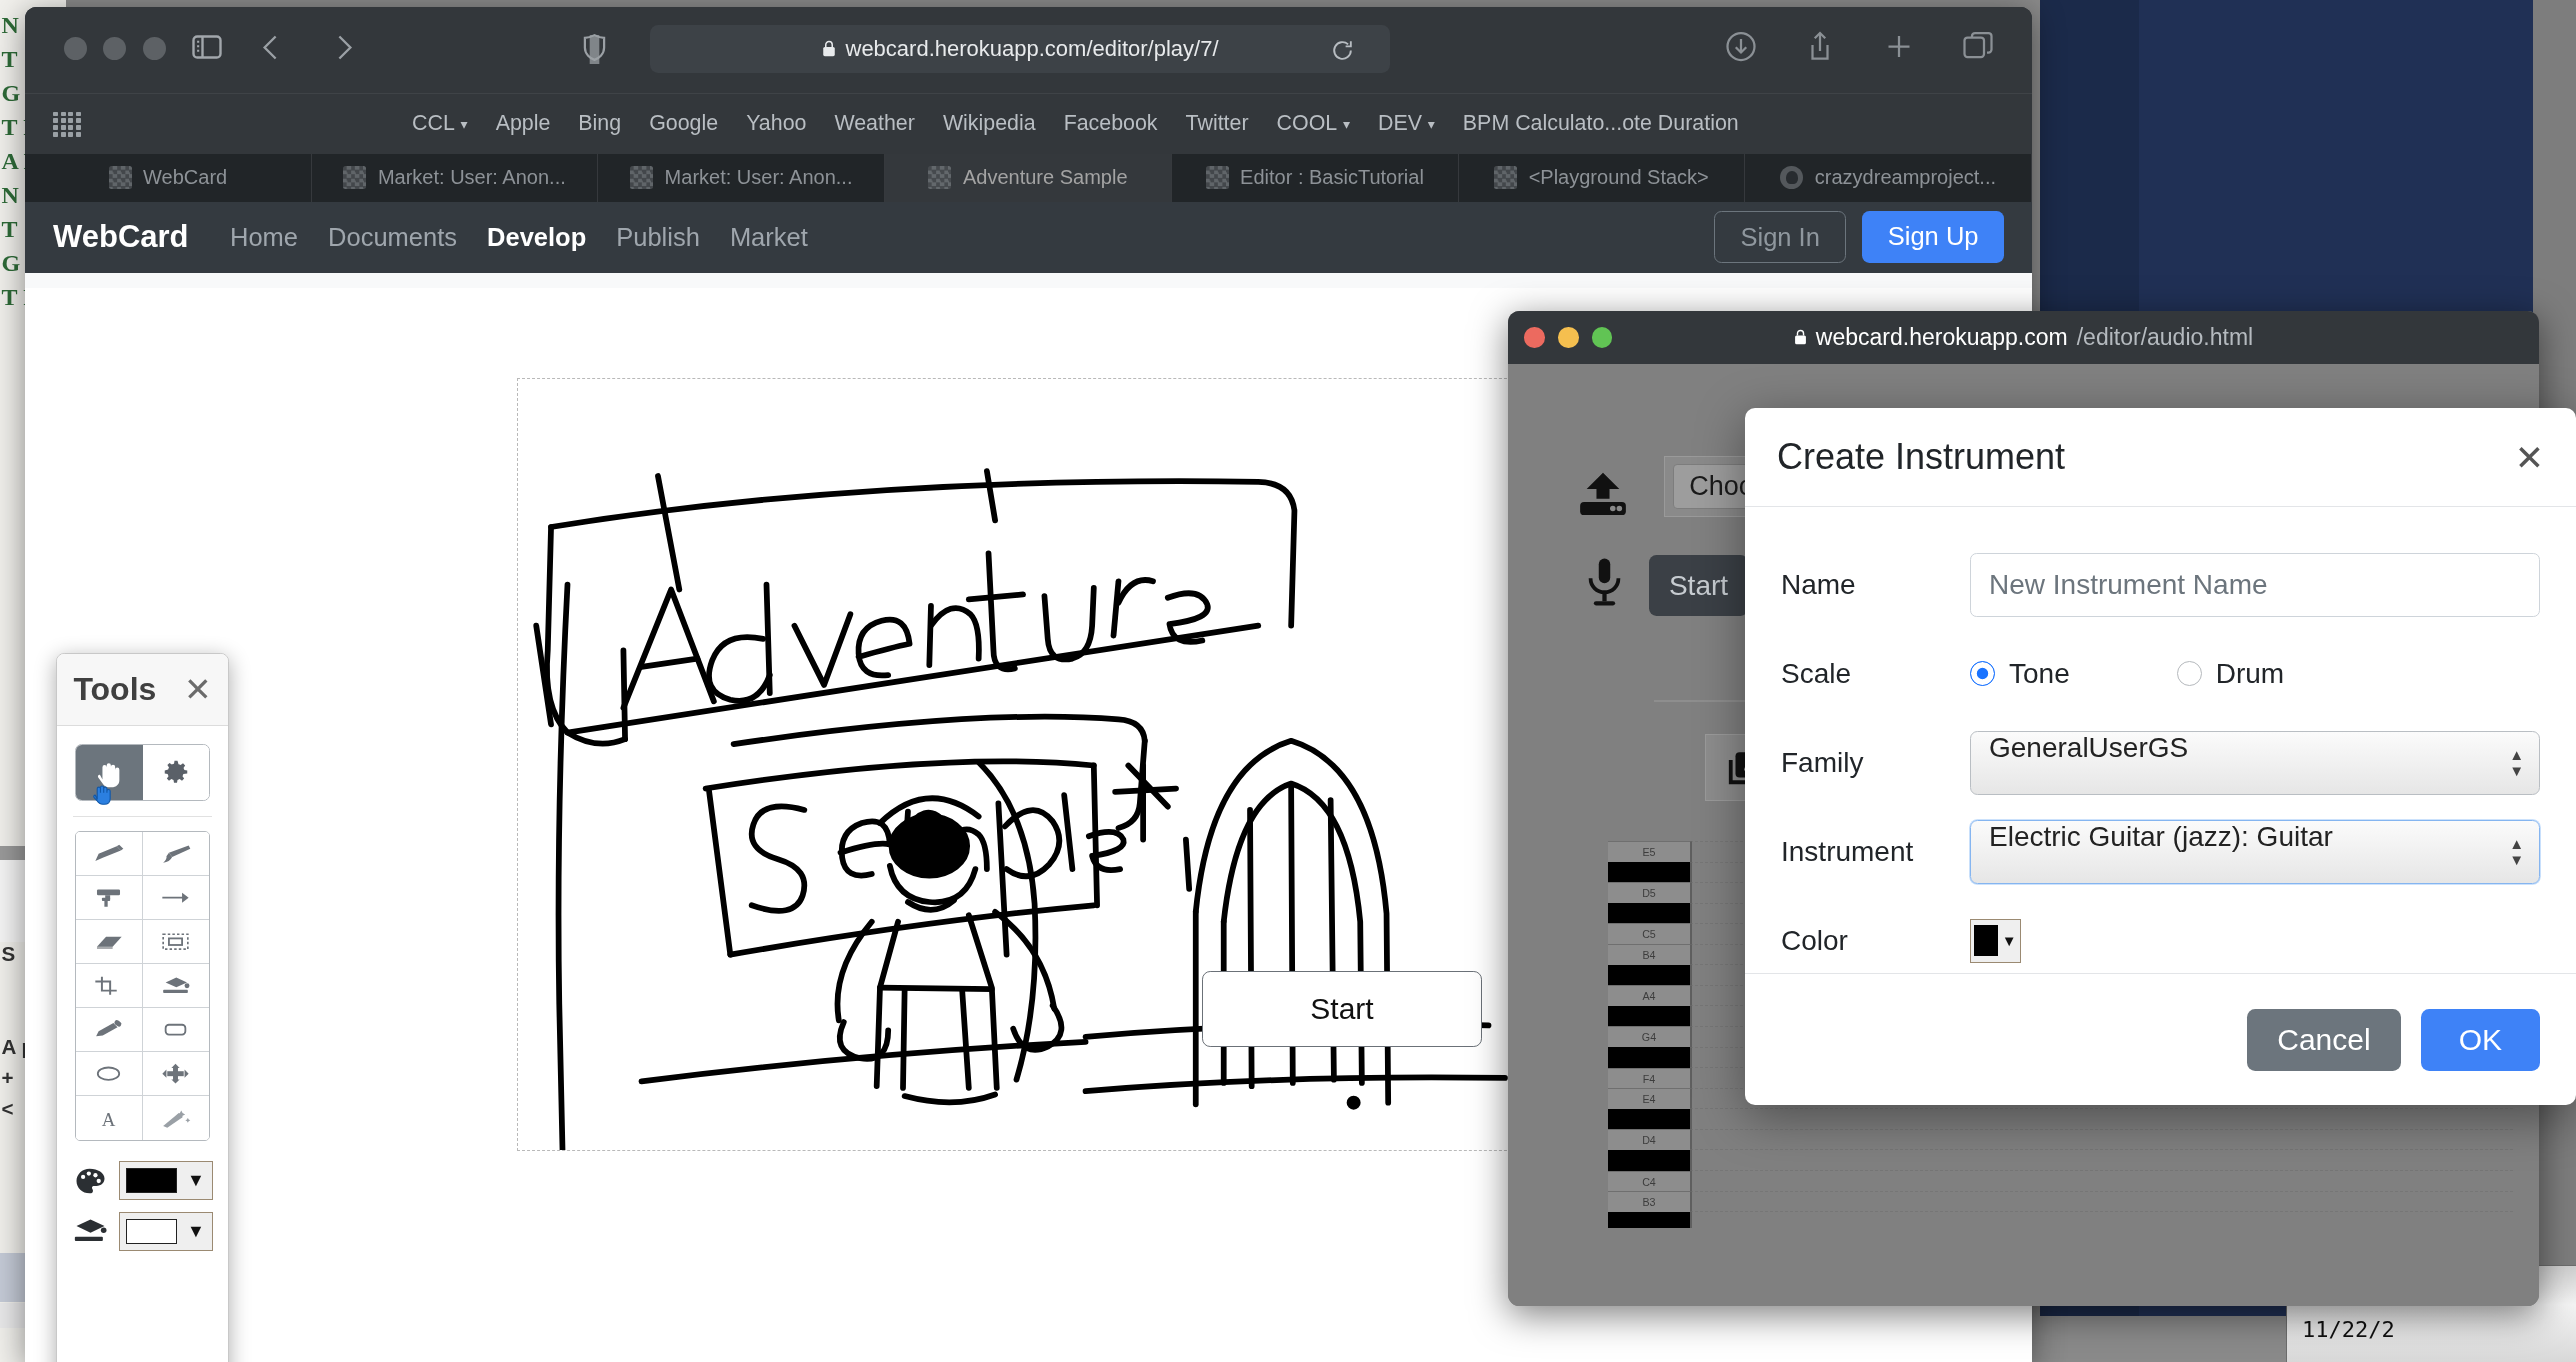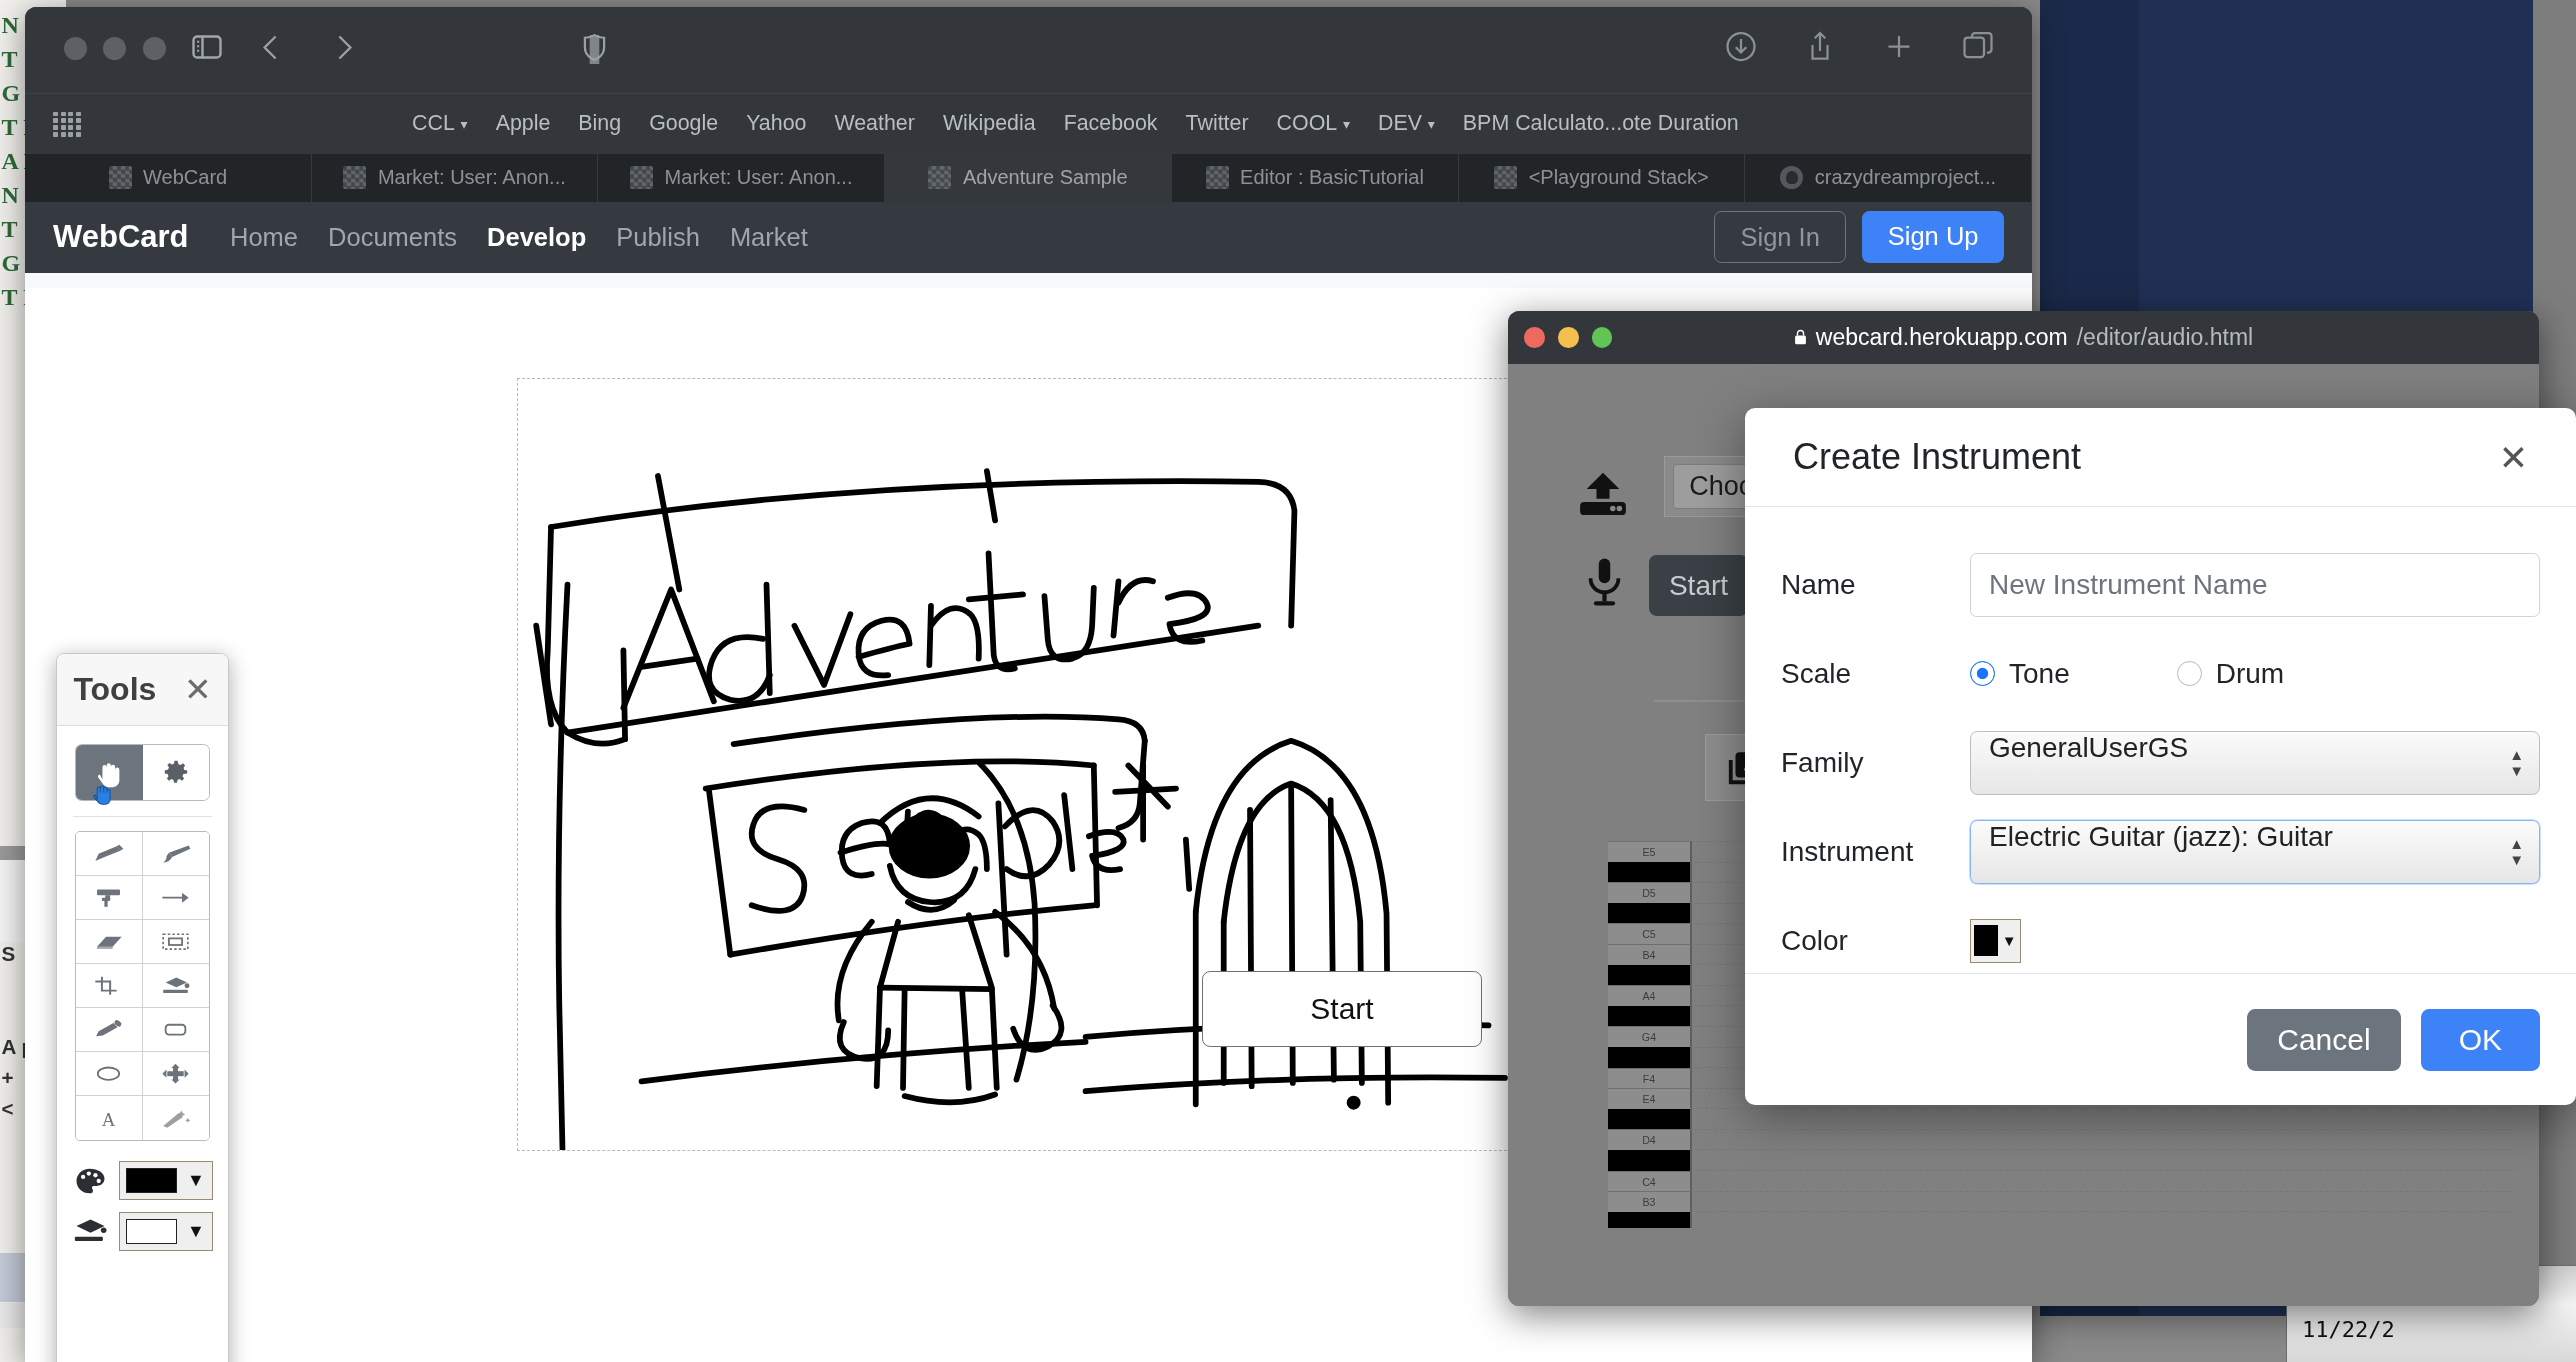--- a/index.html
+++ b/index.html
@@ -262,21 +262,21 @@
 
   
   .modal {
     position:absolute; left:1745px; top:408px; width:831px; height:697px;
     background:#fff; border-radius:10px;
     box-shadow:0 11.5px 49px rgba(0,0,0,.4);
     overflow:hidden;
   }
   .modal-head {
     height:99px; border-bottom:0.8px solid #e3e5e8;
-    display:flex; align-items:center; padding:0 48px;
+    display:flex; align-items:center; padding:0 32px;
   }
   .modal-title { font-size:36px; color:#212529; font-weight:400; }
   .modal-x { margin-left:auto; font-size:35px; color:#555; line-height:1; }
   .modal-body { padding:33px 36px 0; }
   .frow { display:flex; align-items:center; min-height:89px; }
   .flabel { width:189px; font-size:28px; color:#212529; }
   .ftext {
     flex:1; height:64px; border:0.8px solid #ced4da; border-radius:6.6px;
     padding:0 18px; font-size:28px; color:#6c757d;
     display:flex; align-items:center;
@@ -384,20 +384,35 @@
       </div>
     </div>
 
     <div class="shield-ic">
       <svg width="33" height="39" viewBox="0 0 24 24" fill="none" stroke="#9ba0a5" stroke-width="1.6">
         <path d="M12 3 C16 5 19 5 19 5 v7 c0 5 -4 8 -7 9 c-3 -1 -7 -4 -7 -9 V5 s3 0 7 -2z"></path>
         <path d="M12 3 v21" fill="#9ba0a5" stroke="#9ba0a5" stroke-width="7" opacity=".75"></path>
       </svg>
     </div>
 
+    <div class="addr-bar">
+      <span class="lock">
+        <svg width="14" height="17.3" viewBox="0 0 12 15" fill="#e8eaec">
+            <rect x="1" y="6" width="10" height="8" rx="1.4"></rect>
+            <path d="M3.2 6V4.1a2.8 2.8 0 0 1 5.6 0V6" fill="none" stroke="#e8eaec" stroke-width="1.3"></path>
+          </svg>
+      </span>
+      <span class="addr-text">webcard.herokuapp.com/editor/play/7/</span>
+      <span class="reload">
+        <svg width="25" height="25" viewBox="0 0 24 24" fill="none" stroke="#b7bcc1" stroke-width="1.8">
+          <path d="M20 12a8 8 0 1 1-2.6-5.9"></path>
+            <polyline points="20,3 20,8 15,8"></polyline>
+        </svg>
+      </span>
+    </div>
 
     <div class="sf-right-icons">
       <div>
         <svg width="36" height="43" viewBox="0 0 24 24" fill="none" stroke="#8b9095" stroke-width="1.5">
             <circle cx="12" cy="12" r="9"></circle>
             <line x1="12" y1="7" x2="12" y2="16"></line>
             <polyline points="8.5,12.5 12,16 15.5,12.5"></polyline>
           </svg>
       </div>
       <div>

